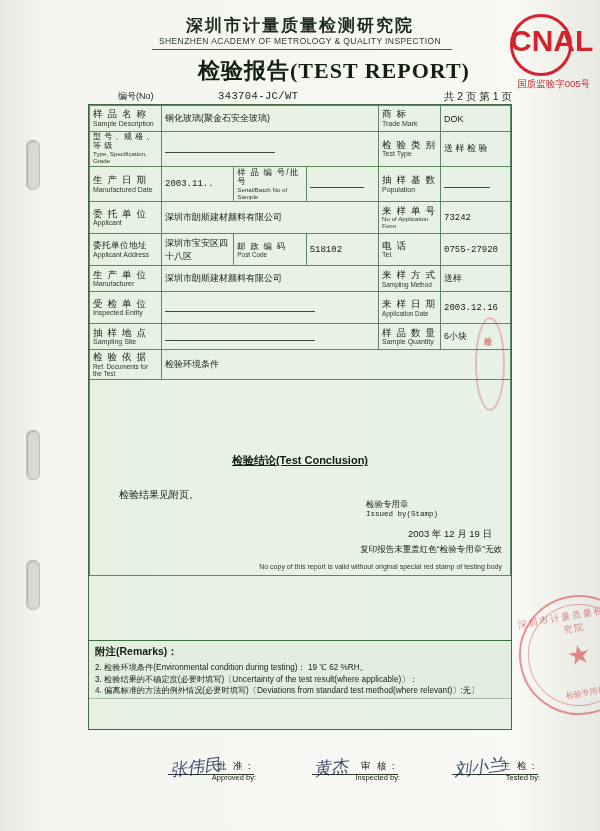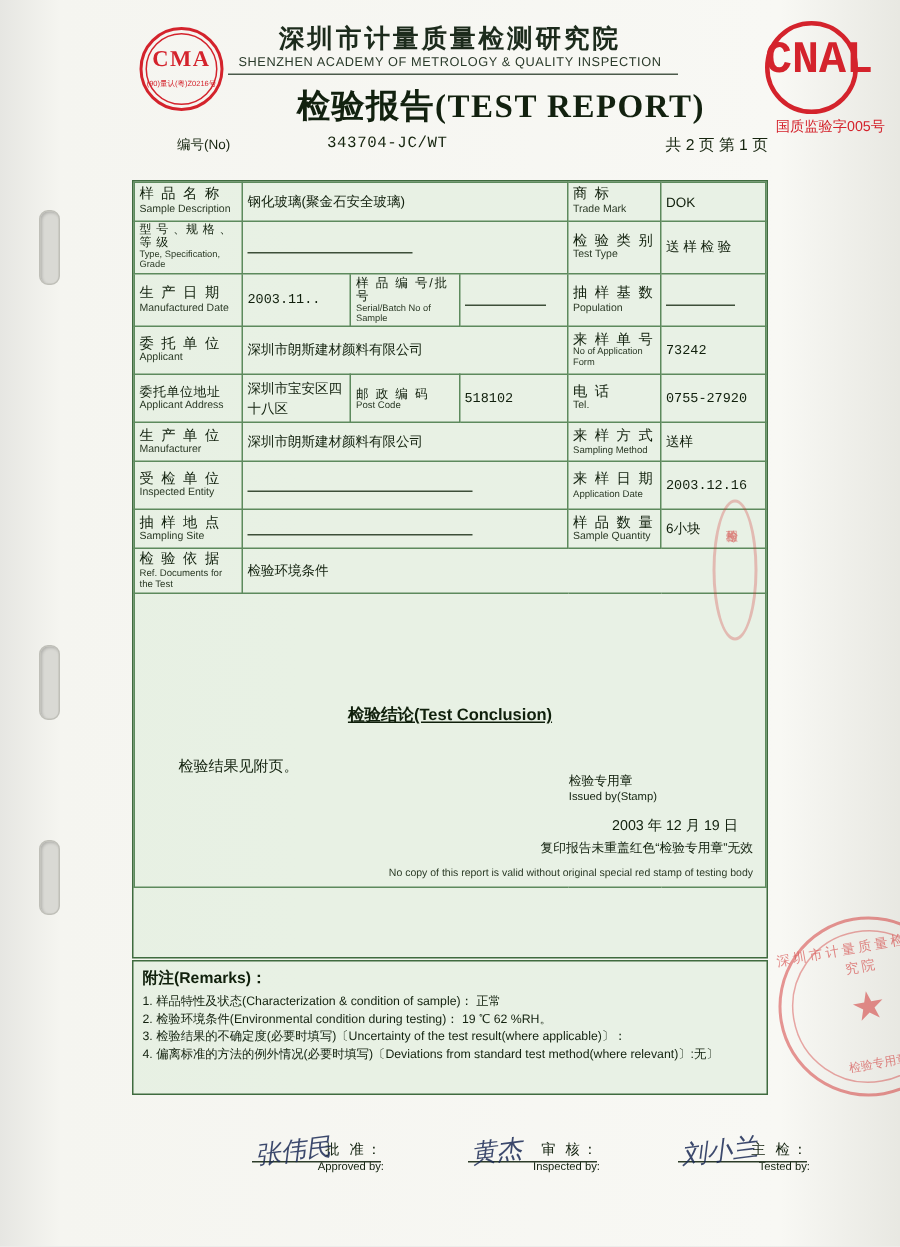--- a/index.html
+++ b/index.html
@@ -103,21 +103,21 @@
   }
   .cnal-logo .glyph {
     position: absolute;
     top: 10px;
     left: 0;
     width: 100%;
     text-align: left;
     color: #d4232c;
     font-size: 30px;
     font-weight: bold;
-    font-family: Liberation Mono, monospace;
+    font-family: Liberation Sans, sans-serif;
   }
   .cnal-caption {
     position: absolute;
     right: 10px;
     top: 72px;
     color: #d4232c;
     font-size: 9.5px;
     white-space: nowrap;
     letter-spacing: 0px;
   }
@@ -185,24 +185,24 @@
   .meta-pages {
     position: absolute;
     right: 0;
     top: 2px;
     font-size: 10.5px;
   }
 
   
   .table-wrap {
     position: absolute;
-    top: 120px;
+    top: 104px;
     left: 88px;
     width: 424px;
-    height: 519px;
+    height: 595px;
     border: 1.6px solid #3f6b3f;
     background: rgba(223,237,220,0.62);
     box-sizing: border-box;
   }
   .tbl {
     width: 100%;
     border-collapse: collapse;
     table-layout: fixed;
   }
   .tbl td {
@@ -252,21 +252,21 @@
     font-size: 10px;
   }
   .issued {
     position: absolute;
     right: 72px;
     bottom: 56px;
     font-size: 8.5px;
     line-height: 1.25;
     text-align: left;
   }
-  .issued .en { font-size: 7.5px; }
+  .issued .en { font-size: 7.5px; font-family: Liberation Mono, monospace; }
   .issue-date {
     position: absolute;
     right: 18px;
     bottom: 34px;
     font-size: 9.5px;
   }
   .nocopy-cn {
     position: absolute;
     right: 8px;
     bottom: 19px;
@@ -421,26 +421,20 @@
 </head>
 <body>
 
 <div class="page">
   <div class="paper"></div>
   <div class="hole h1"></div>
   <div class="hole h2"></div>
   <div class="hole h3"></div>
 
   <div class="header">
-    <div class="cma-logo">
-      <div class="ring"></div>
-      <div class="ring2"></div>
-      <div class="cma-text">CMA</div>
-      <div class="cma-sub">(90)量认(粤)Z0216号</div>
-    </div>
 
     <div class="org-cn">深圳市计量质量检测研究院</div>
     <div class="org-en">SHENZHEN ACADEMY OF METROLOGY &amp; QUALITY INSPECTION</div>
     <div class="org-en-underline"></div>
     <div class="doc-title">检验报告(TEST REPORT)</div>
 
     <div class="cnal-logo">
       <div class="ring"></div>
       <div class="glyph">CNAL</div>
     </div>
@@ -620,21 +614,20 @@
       <div class="arc2">检验专用章</div>
     </div>
     <div class="stamp-edge">
       <span>检验专用</span>
     </div>
   </div>
 
   <div class="remarks">
     <div class="r-title">附注(Remarks)：</div>
     <ol>
-      <li>1. 样品特性及状态(Characterization &amp; condition of sample)：        正常</li>
       <li>2. 检验环境条件(Environmental condition during testing)：    19   ℃      62   %RH。</li>
       <li>3. 检验结果的不确定度(必要时填写)〔Uncertainty of the test result(where applicable)〕：</li>
       <li>4. 偏离标准的方法的例外情况(必要时填写)〔Deviations from standard test method(where relevant)〕:无〕</li>
     </ol>
   </div>
 
   <div class="sign-row">
     <div class="sign-cell c1">
       <div class="cn">批 准：</div>
       <div class="en">Approved by:</div>

